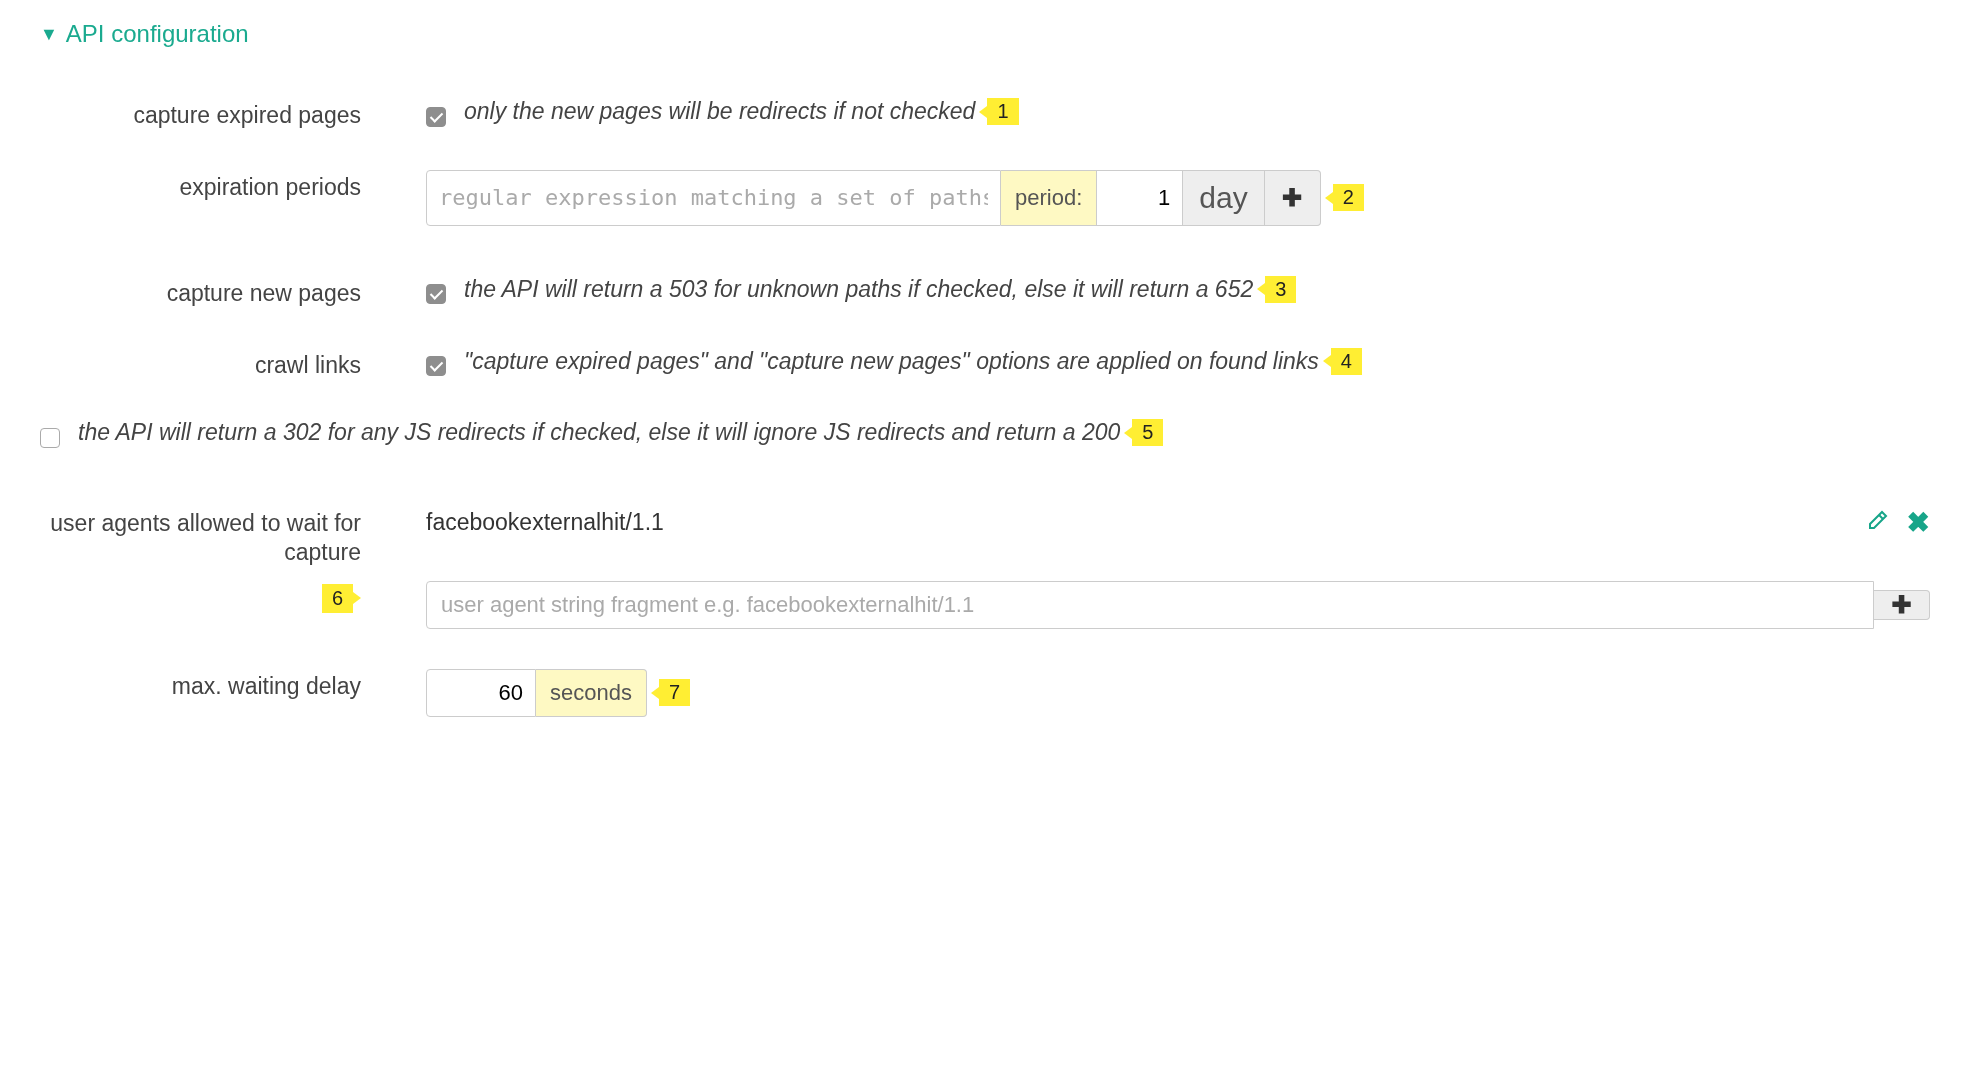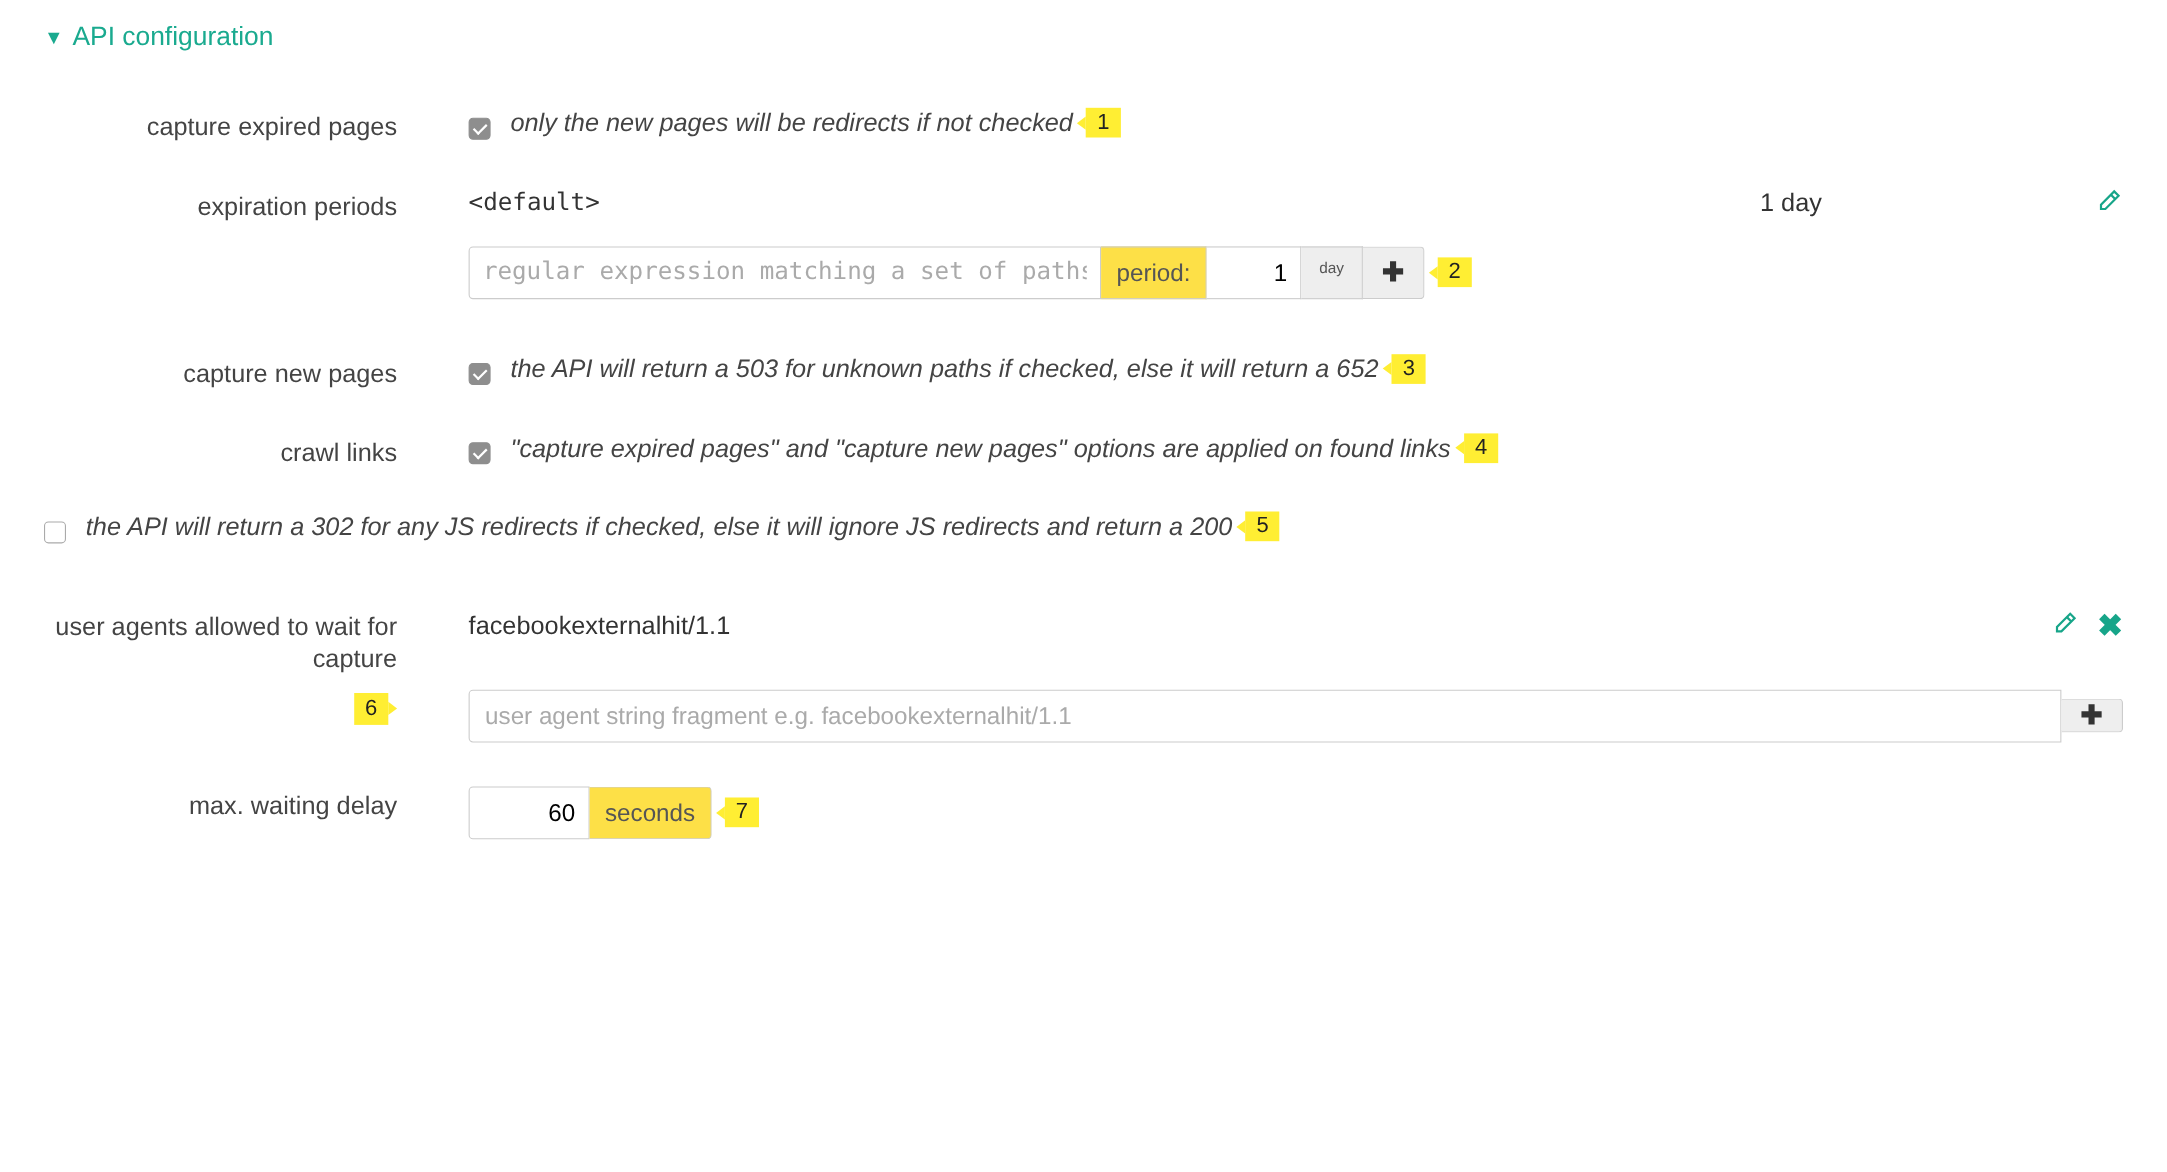--- a/index.html
+++ b/index.html
@@ -126,42 +126,42 @@
     padding: 10px 12px;
     font-size: 22px;
     color: #333;
     background: #fff;
   }
   .tinput.mono { font-family: "Menlo","Consolas",monospace; }
   .tinput::placeholder { color: #aaa; }
   .addon {
     border: 1px solid #ccc;
     border-left: none;
-    background: #fde047;
+    background: #fef9c3;
     padding: 6px 14px;
     font-size: 22px;
     color: #555;
     display: flex;
     align-items: center;
   }
   .numinput {
     border: 1px solid #ccc;
     border-left: none;
     padding: 10px 12px;
     font-size: 22px;
     text-align: right;
     width: 86px;
     background: #fff;
   }
   .unit-select {
     border: 1px solid #ccc;
     border-left: none;
     background: #eee;
     padding: 10px 16px;
-    font-size: 14px;
+    font-size: 30px;
     color: #555;
     cursor: pointer;
   }
   .btn-icon {
     border: 1px solid #ccc;
     border-left: none;
     background: #eee;
     width: 56px;
     display: flex;
     align-items: center;
@@ -217,32 +217,20 @@
   <div class="content-col">
     <span class="checkbox checked"></span>
     <span class="hint">only the new pages will be redirects if not checked</span>
     <span class="badge">1</span>
   </div>
 </div>
 
 <div class="row" style="margin-bottom:50px;">
   <div class="label-col">expiration periods</div>
   <div class="content-col" style="flex-direction:column; align-items:stretch;">
-    <div class="exp-line">
-      <span class="exp-name mono">&lt;default&gt;</span>
-      <span class="exp-period">1 day</span>
-      <span class="exp-actions">
-        <span>
-          <svg class="edit-svg" viewBox="0 0 24 24">
-              <path d="M4 20h4L20 8l-4-4L4 16v4z"></path>
-              <path d="M13 7l4 4"></path>
-            </svg>
-        </span>
-      </span>
-    </div>
     <div style="display:flex; align-items:stretch;">
       <div class="input-group" style="flex:0 0 auto;">
         <input class="tinput mono" style="width: 575px;" placeholder="regular expression matching a set of paths e">
         <span class="addon">period:</span>
         <input class="numinput" value="1" style="">
         <span class="unit-select">day</span>
         <span class="btn-icon">
             <span style="font-weight:bold;">✚</span>
           </span>
       </div>

